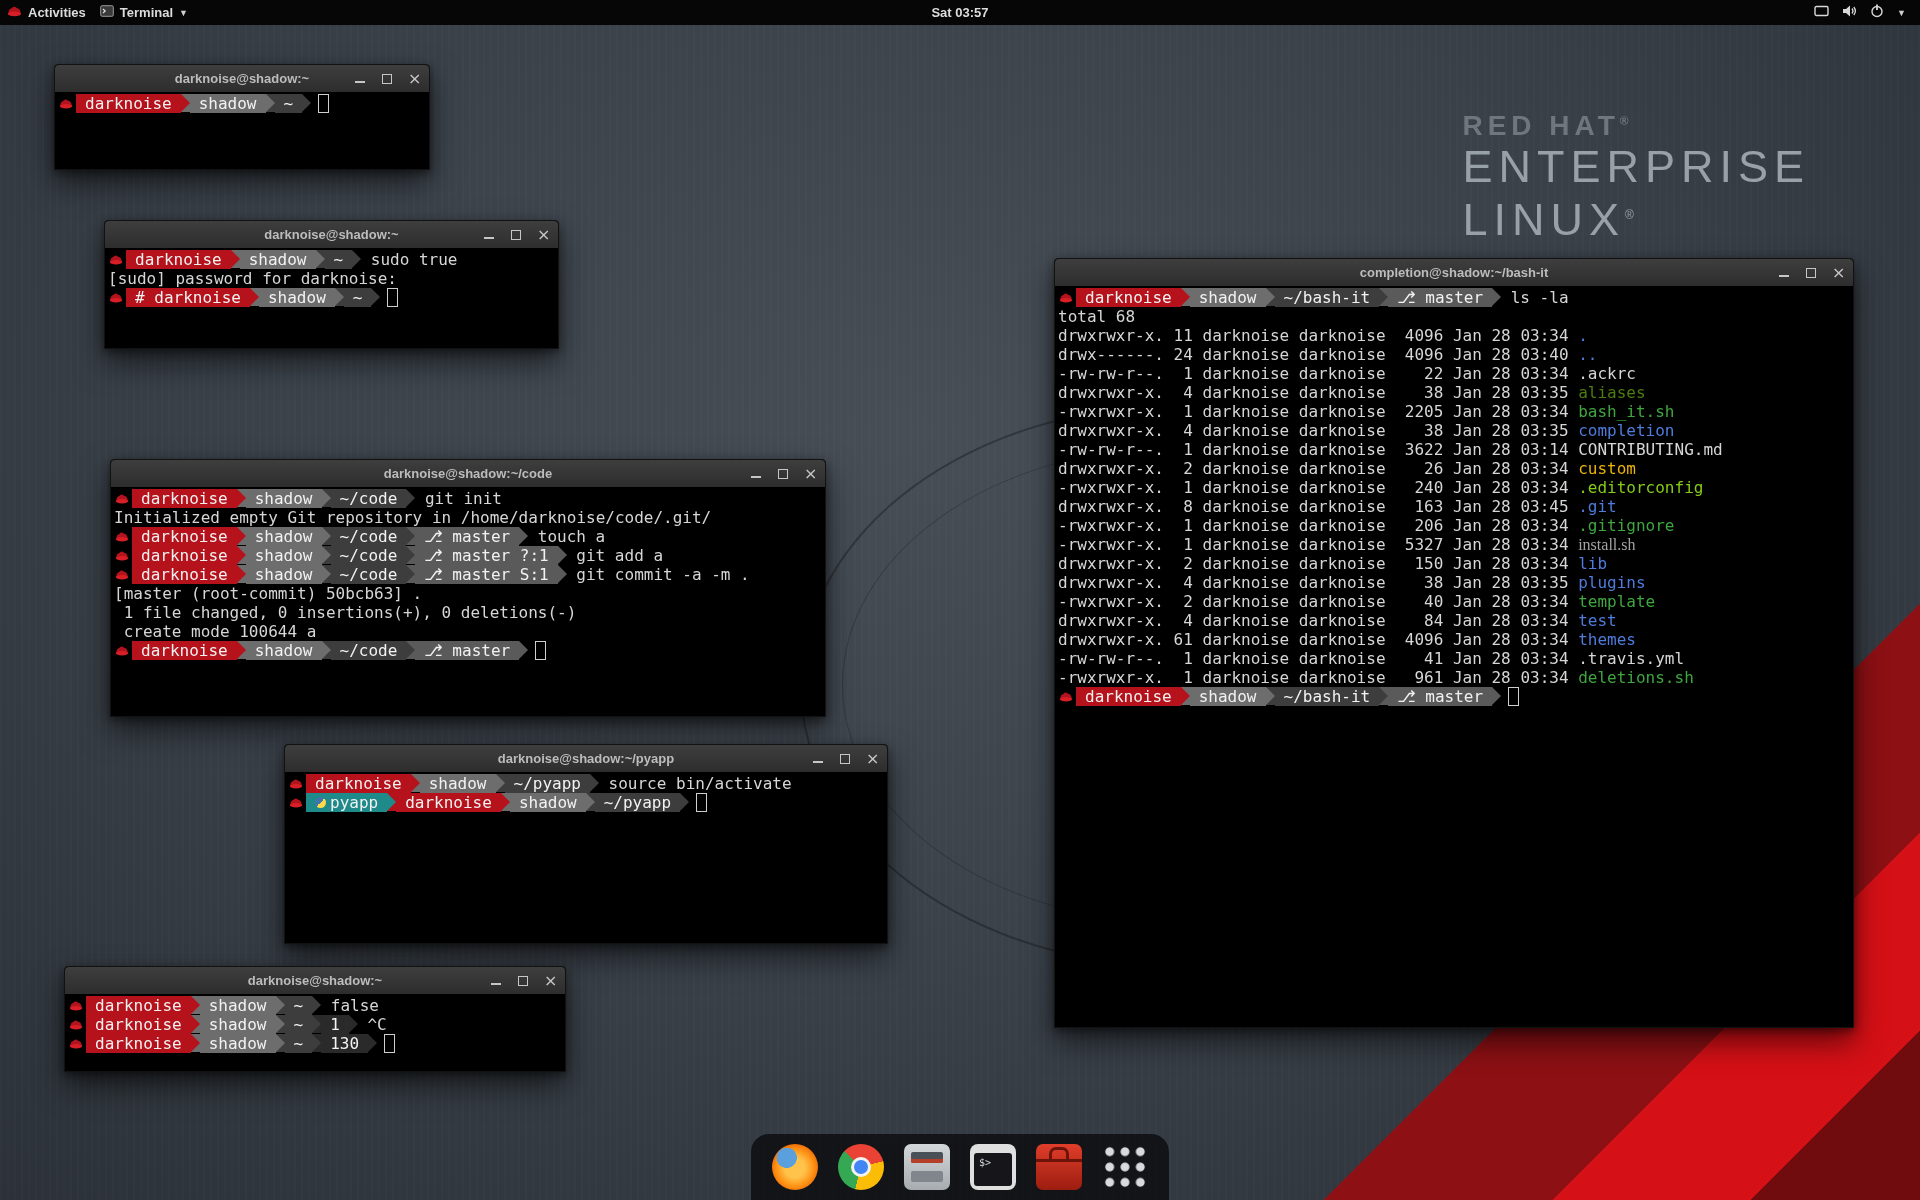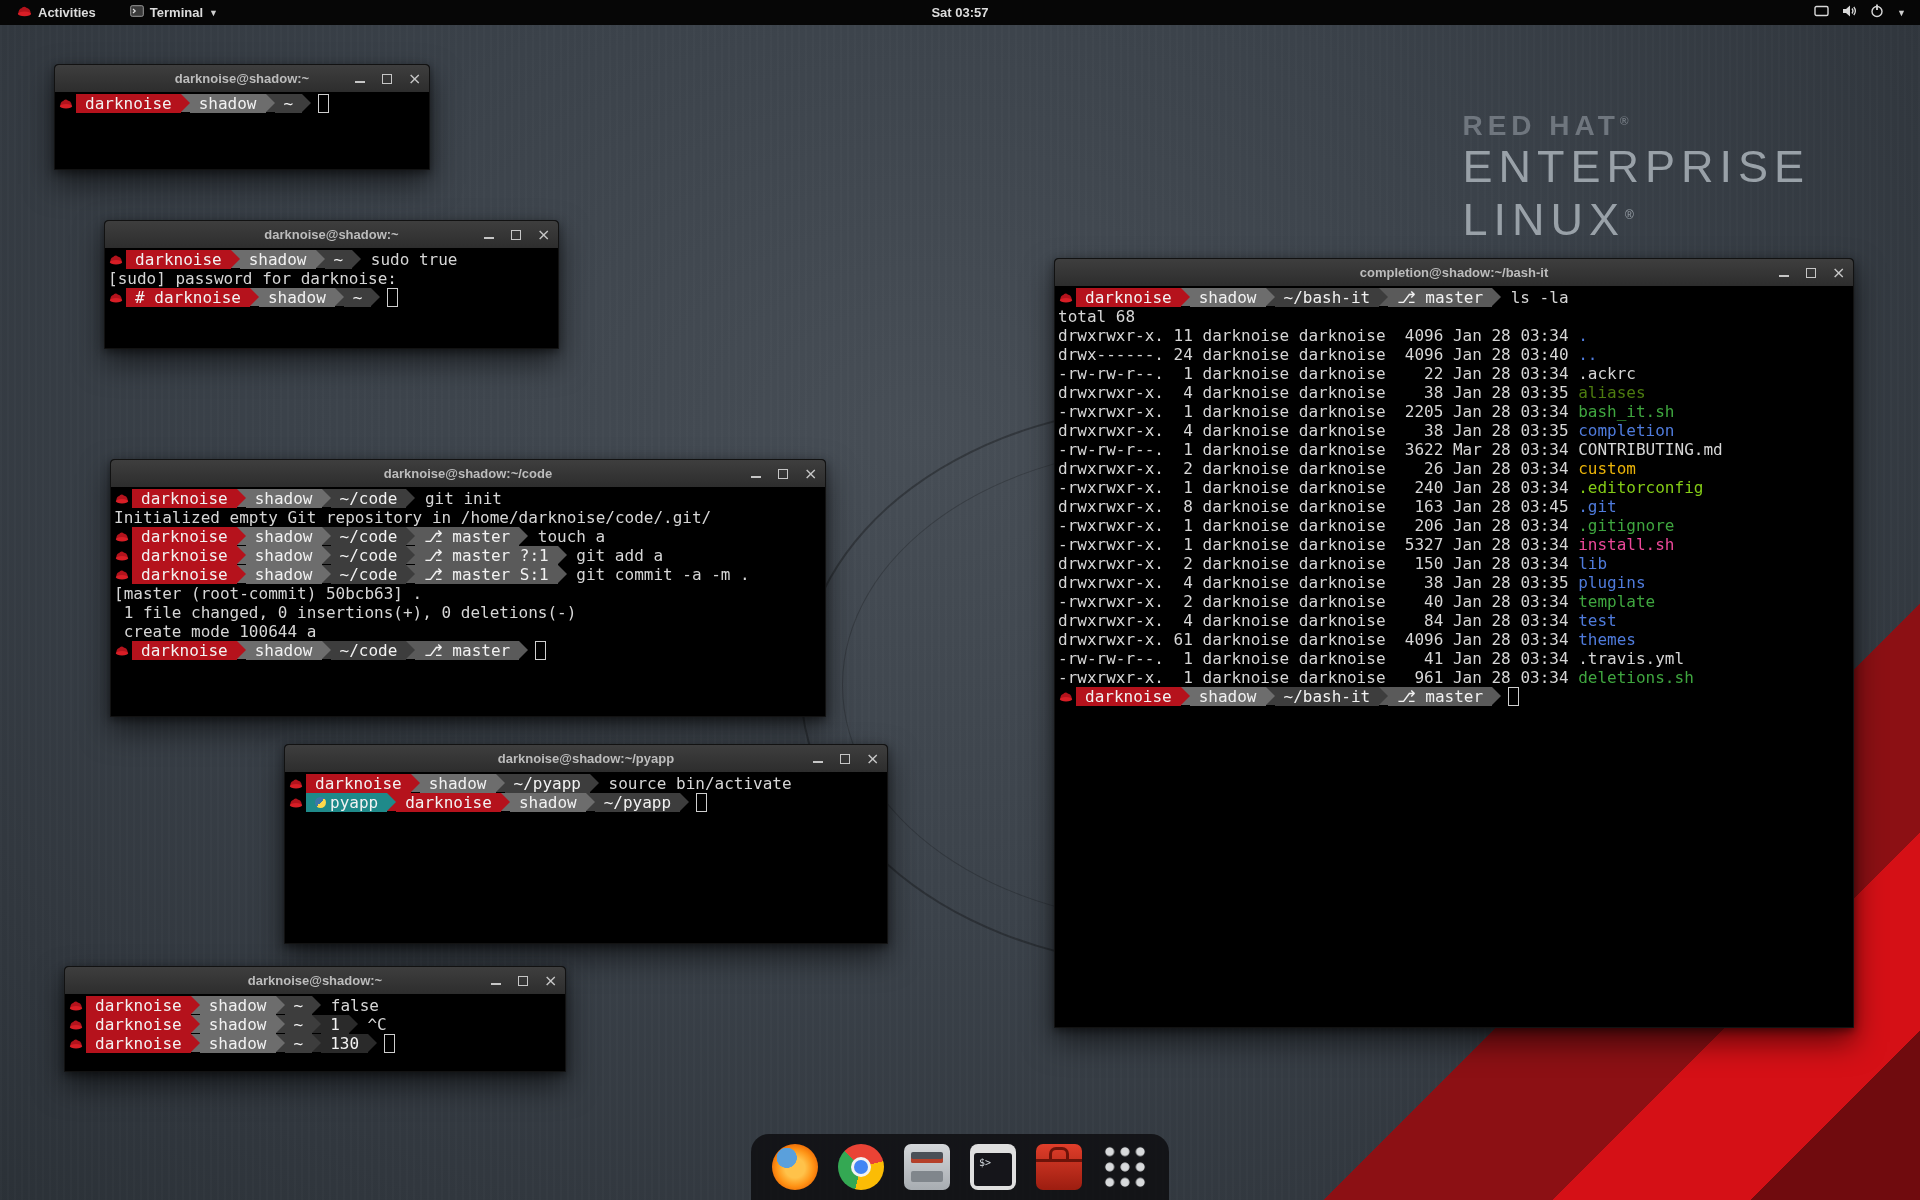--- a/index.html
+++ b/index.html
@@ -22,21 +22,21 @@
   .arc1{left:800px;top:404px;width:760px;height:560px;border:2px solid rgba(10,10,10,0.32);}
   .arc2{left:842px;top:446px;width:676px;height:476px;border:1px solid rgba(10,10,10,0.22);}
   .brand{position:absolute;right:110px;top:104px;color:#959ca3;z-index:2;}
   .brand-l1{font-size:28px;font-weight:bold;letter-spacing:5px;color:#6f767e;line-height:34px;}
   .brand-l2,.brand-l3{font-size:45px;letter-spacing:6px;color:#99a1a8;line-height:48px;font-weight:normal;}
   .brand sup{font-size:12px;letter-spacing:0;}
   
   .topbar{position:absolute;top:0;left:0;right:0;height:25px;background:#060606;z-index:30;
     display:flex;align-items:center;color:#dcdcdc;font-size:13px;font-weight:bold;}
   .tb-left{display:flex;height:100%;}
-  .tb-item{display:flex;align-items:center;gap:6px;padding:0 17px;height:100%;cursor:default;}
+  .tb-item{display:flex;align-items:center;gap:6px;padding:0 7px;height:100%;cursor:default;}
   .tb-clock{position:absolute;left:50%;transform:translateX(-50%);}
   .tb-right{position:absolute;right:8px;display:flex;align-items:center;gap:13px;height:100%;padding:0 6px;}
   .tb-caret{font-size:9px;color:#cfcfcf;}
   
   .window{position:absolute;z-index:5;border:1px solid #121212;border-radius:4px 4px 0 0;
     box-shadow:0 14px 30px rgba(0,0,0,0.55), 0 3px 8px rgba(0,0,0,0.45);background:#000;}
   .titlebar{height:27px;background:linear-gradient(#3e3e3e,#2d2d2d);border-bottom:1px solid #1c1c1c;
     border-radius:4px 4px 0 0;position:relative;display:flex;align-items:center;}
   .wtitle{position:absolute;left:0;right:0;text-align:center;font-size:13px;font-weight:bold;color:#bcbcbc;}
   .wbtns{position:absolute;right:9px;top:0;bottom:0;display:flex;align-items:center;gap:15px;}
@@ -226,26 +226,26 @@
                 <path d="M1.2 7 Q1.5 2.6 4.2 2 L5.2 1 Q7 -0.2 8.8 1.4 L10 2 Q12.5 2.8 12.8 7" fill="#b3131c"></path>
                 <ellipse cx="7" cy="7.2" rx="6.2" ry="2.2" fill="#d81e26"></ellipse>
               </svg></span><span class="seg" style="background: rgb(181, 18, 28); color: rgb(242, 242, 242);">darknoise</span><span class="plarrow" style="border-left-color: rgb(181, 18, 28); background: rgb(109, 109, 109);"></span><span class="seg" style="background: rgb(109, 109, 109); color: rgb(242, 242, 242);">shadow</span><span class="plarrow" style="border-left-color: rgb(109, 109, 109); background: rgb(61, 61, 61);"></span><span class="seg" style="background: rgb(61, 61, 61); color: rgb(242, 242, 242);">~/bash-it</span><span class="plarrow" style="border-left-color: rgb(61, 61, 61); background: rgb(90, 90, 90);"></span><span class="seg" style="background: rgb(90, 90, 90); color: rgb(242, 242, 242);">⎇ master</span><span class="plarrow" style="border-left-color: rgb(90, 90, 90);"></span><span class="ttext"> ls -la</span></div>
           <div class="tline"><span class="ttext">total 68</span></div>
           <div class="tline"><span class="ttext">drwxrwxr-x. 11 darknoise darknoise  4096 Jan 28 03:34 </span><span class="ttext" style="color: rgb(79, 123, 220);">.</span></div>
           <div class="tline"><span class="ttext">drwx------. 24 darknoise darknoise  4096 Jan 28 03:40 </span><span class="ttext" style="color: rgb(79, 123, 220);">..</span></div>
           <div class="tline"><span class="ttext">-rw-rw-r--.  1 darknoise darknoise    22 Jan 28 03:34 </span><span class="ttext">.ackrc</span></div>
           <div class="tline"><span class="ttext">drwxrwxr-x.  4 darknoise darknoise    38 Jan 28 03:35 </span><span class="ttext" style="color: #4d7c0f;">aliases</span></div>
           <div class="tline"><span class="ttext">-rwxrwxr-x.  1 darknoise darknoise  2205 Jan 28 03:34 </span><span class="ttext" style="color: rgb(63, 166, 63);">bash_it.sh</span></div>
           <div class="tline"><span class="ttext">drwxrwxr-x.  4 darknoise darknoise    38 Jan 28 03:35 </span><span class="ttext" style="color: rgb(79, 123, 220);">completion</span></div>
-          <div class="tline"><span class="ttext">-rw-rw-r--.  1 darknoise darknoise  3622 Mar 28 03:34 </span><span class="ttext">CONTRIBUTING.md</span></div>
+          <div class="tline"><span class="ttext">-rw-rw-r--.  1 darknoise darknoise  3622 Jan 28 03:14 </span><span class="ttext">CONTRIBUTING.md</span></div>
           <div class="tline"><span class="ttext">drwxrwxr-x.  2 darknoise darknoise    26 Jan 28 03:34 </span><span class="ttext" style="color: #eab308;">custom</span></div>
           <div class="tline"><span class="ttext">-rwxrwxr-x.  1 darknoise darknoise   240 Jan 28 03:34 </span><span class="ttext" style="color: #84cc16;">.editorconfig</span></div>
           <div class="tline"><span class="ttext">drwxrwxr-x.  8 darknoise darknoise   163 Jan 28 03:45 </span><span class="ttext" style="color: rgb(79, 123, 220);">.git</span></div>
           <div class="tline"><span class="ttext">-rwxrwxr-x.  1 darknoise darknoise   206 Jan 28 03:34 </span><span class="ttext" style="color: rgb(63, 166, 63);">.gitignore</span></div>
-          <div class="tline"><span class="ttext">-rwxrwxr-x.  1 darknoise darknoise  5327 Jan 28 03:34 </span><span class="ttext" style="color: #ec4899;">install.sh</span></div>
+          <div class="tline"><span class="ttext">-rwxrwxr-x.  1 darknoise darknoise  5327 Jan 28 03:34 </span><span class="ttext" style="color: #a3a3a3; font-family: Liberation Serif, serif;">install.sh</span></div>
           <div class="tline"><span class="ttext">drwxrwxr-x.  2 darknoise darknoise   150 Jan 28 03:34 </span><span class="ttext" style="color: rgb(79, 123, 220);">lib</span></div>
           <div class="tline"><span class="ttext">drwxrwxr-x.  4 darknoise darknoise    38 Jan 28 03:35 </span><span class="ttext" style="color: rgb(79, 123, 220);">plugins</span></div>
           <div class="tline"><span class="ttext">-rwxrwxr-x.  2 darknoise darknoise    40 Jan 28 03:34 </span><span class="ttext" style="color: rgb(63, 166, 63);">template</span></div>
           <div class="tline"><span class="ttext">drwxrwxr-x.  4 darknoise darknoise    84 Jan 28 03:34 </span><span class="ttext" style="color: rgb(79, 123, 220);">test</span></div>
           <div class="tline"><span class="ttext">drwxrwxr-x. 61 darknoise darknoise  4096 Jan 28 03:34 </span><span class="ttext" style="color: rgb(79, 123, 220);">themes</span></div>
           <div class="tline"><span class="ttext">-rw-rw-r--.  1 darknoise darknoise    41 Jan 28 03:34 </span><span class="ttext">.travis.yml</span></div>
           <div class="tline"><span class="ttext">-rwxrwxr-x.  1 darknoise darknoise   961 Jan 28 03:34 </span><span class="ttext" style="color: rgb(63, 166, 63);">deletions.sh</span></div>
           <div class="tline"><span class="hatwrap"><svg viewBox="0 0 14 10" class="hat-svg">
                 <path d="M1.2 7 Q1.5 2.6 4.2 2 L5.2 1 Q7 -0.2 8.8 1.4 L10 2 Q12.5 2.8 12.8 7" fill="#b3131c"></path>
                 <ellipse cx="7" cy="7.2" rx="6.2" ry="2.2" fill="#d81e26"></ellipse>

